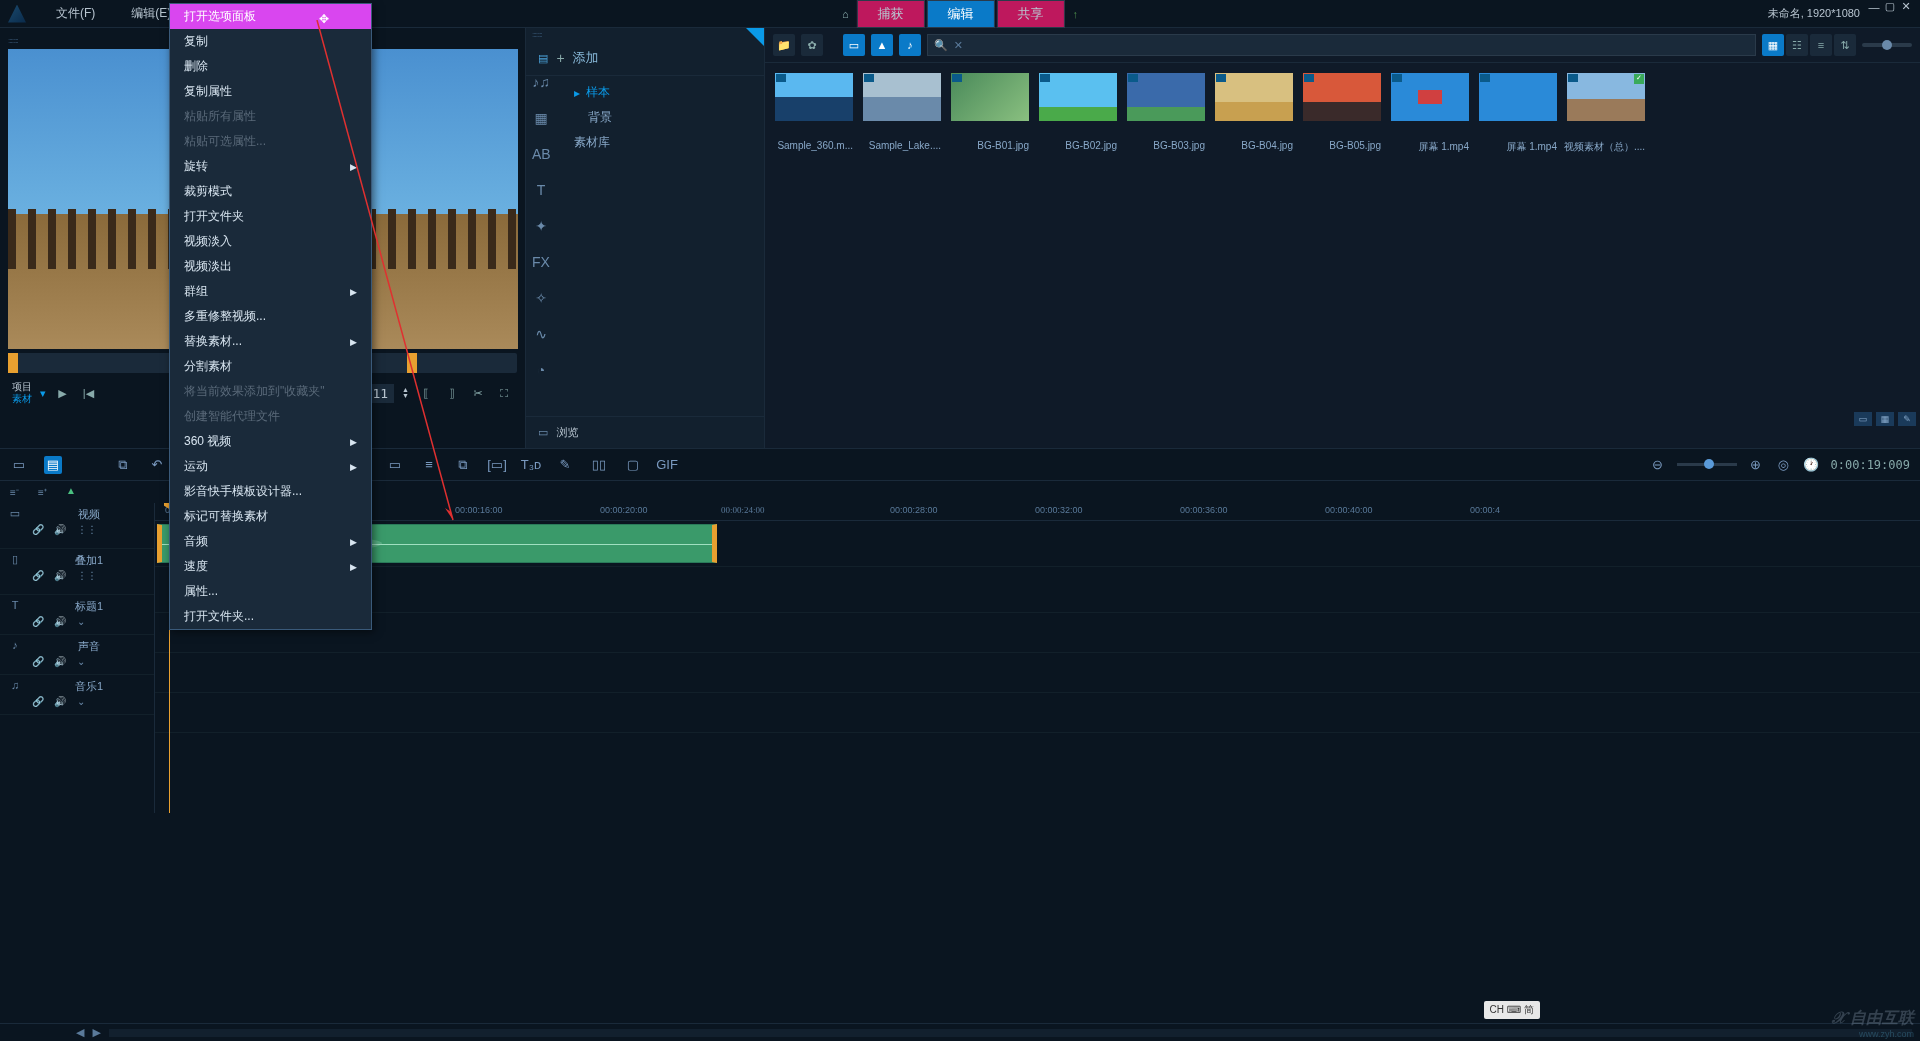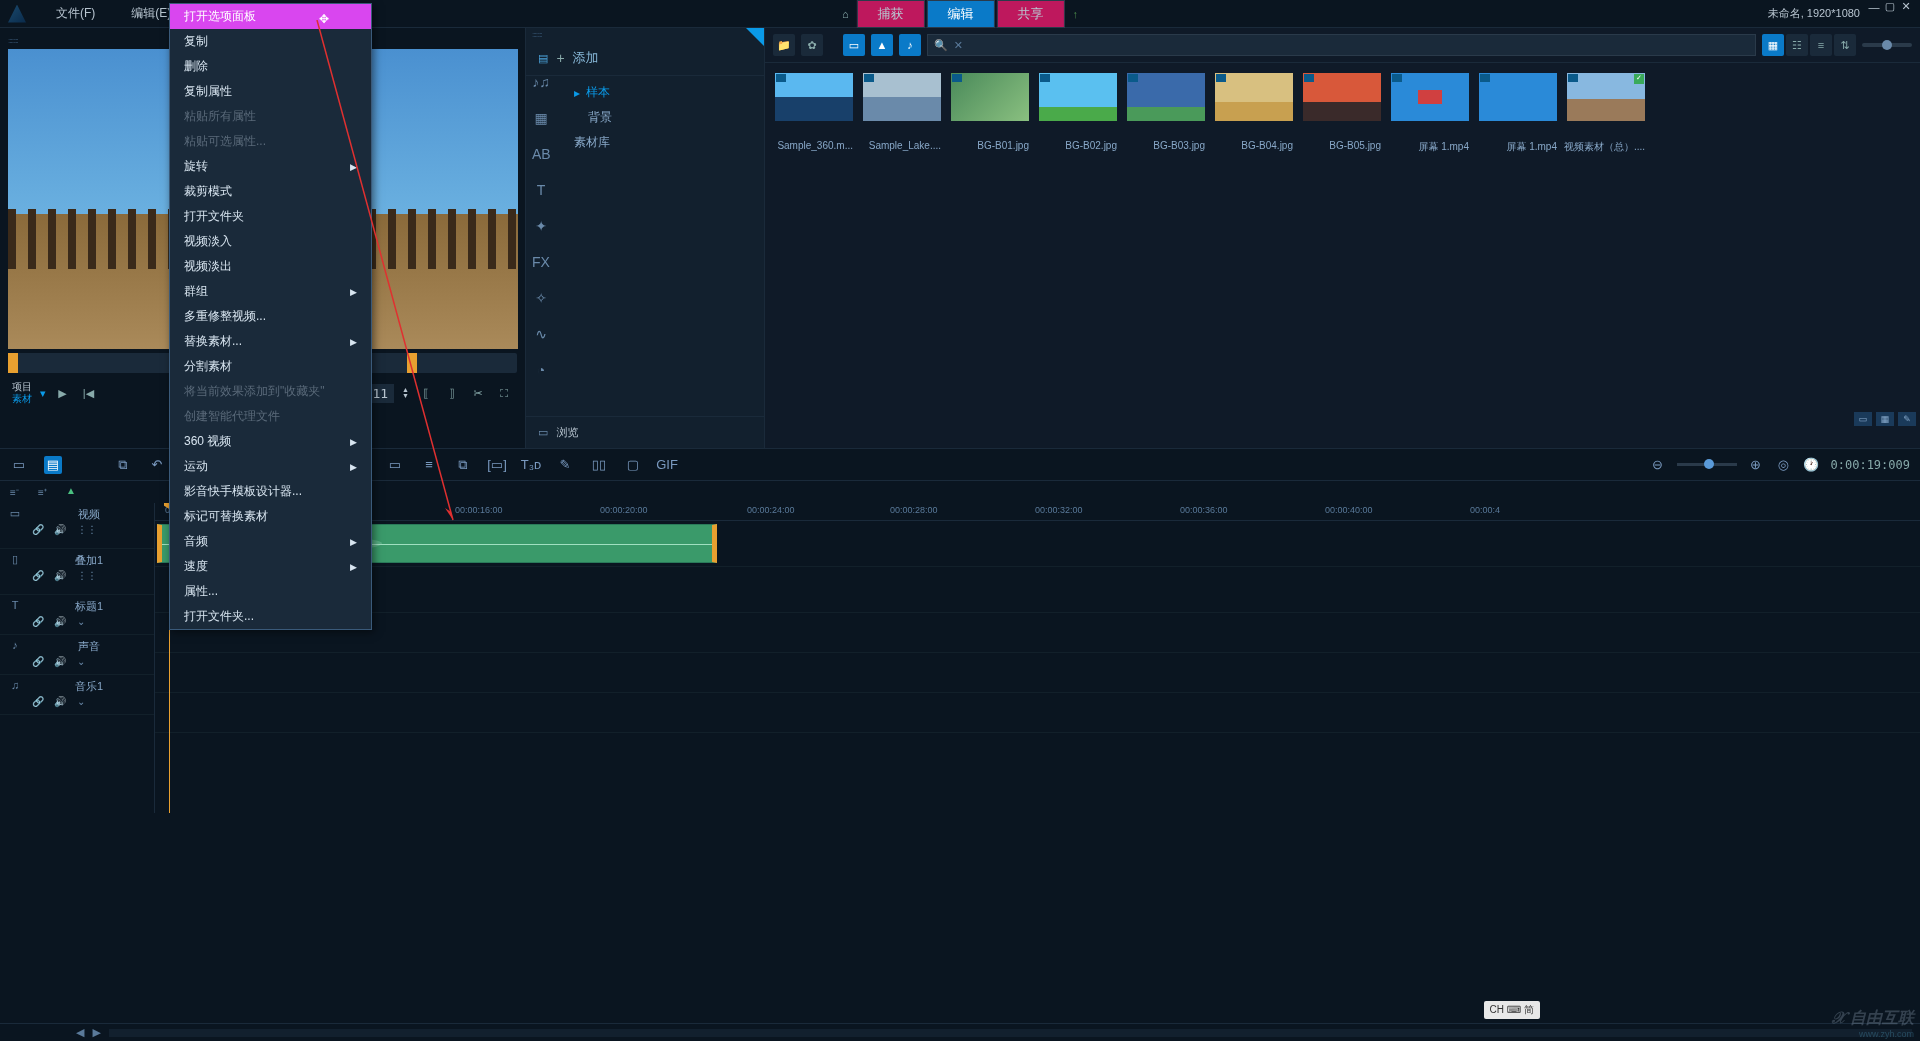--- a/index.html
+++ b/index.html
@@ -403,21 +403,21 @@
             <span>⌄</span>
           </div>
         </div>
       </div>
     <div class="tl-content">
       <div class="tl-ruler" id="tl-ruler">
           <span class="tl-tick" style="left: 10px;">00:00:08:00</span>
           <span class="tl-tick" style="left: 155px;">00:00:12:00</span>
           <span class="tl-tick" style="left: 300px;">00:00:16:00</span>
           <span class="tl-tick" style="left: 445px;">00:00:20:00</span>
-          <span class="tl-tick" style="left: 592px;">00:00:24:00</span>
+          <span class="tl-tick" style="left: 566px; font-family: Liberation Serif, serif;">00:00:24:00</span>
           <span class="tl-tick" style="left: 735px;">00:00:28:00</span>
           <span class="tl-tick" style="left: 880px;">00:00:32:00</span>
           <span class="tl-tick" style="left: 1025px;">00:00:36:00</span>
           <span class="tl-tick" style="left: 1170px;">00:00:40:00</span>
           <span class="tl-tick" style="left: 1315px;">00:00:4</span>
         </div>
       <div class="tl-track-row">
         <div class="tl-clip" style="left:2px; width:560px;">
           <div class="tl-clip-wave"></div>
           <div class="tl-clip-wave2"></div>

